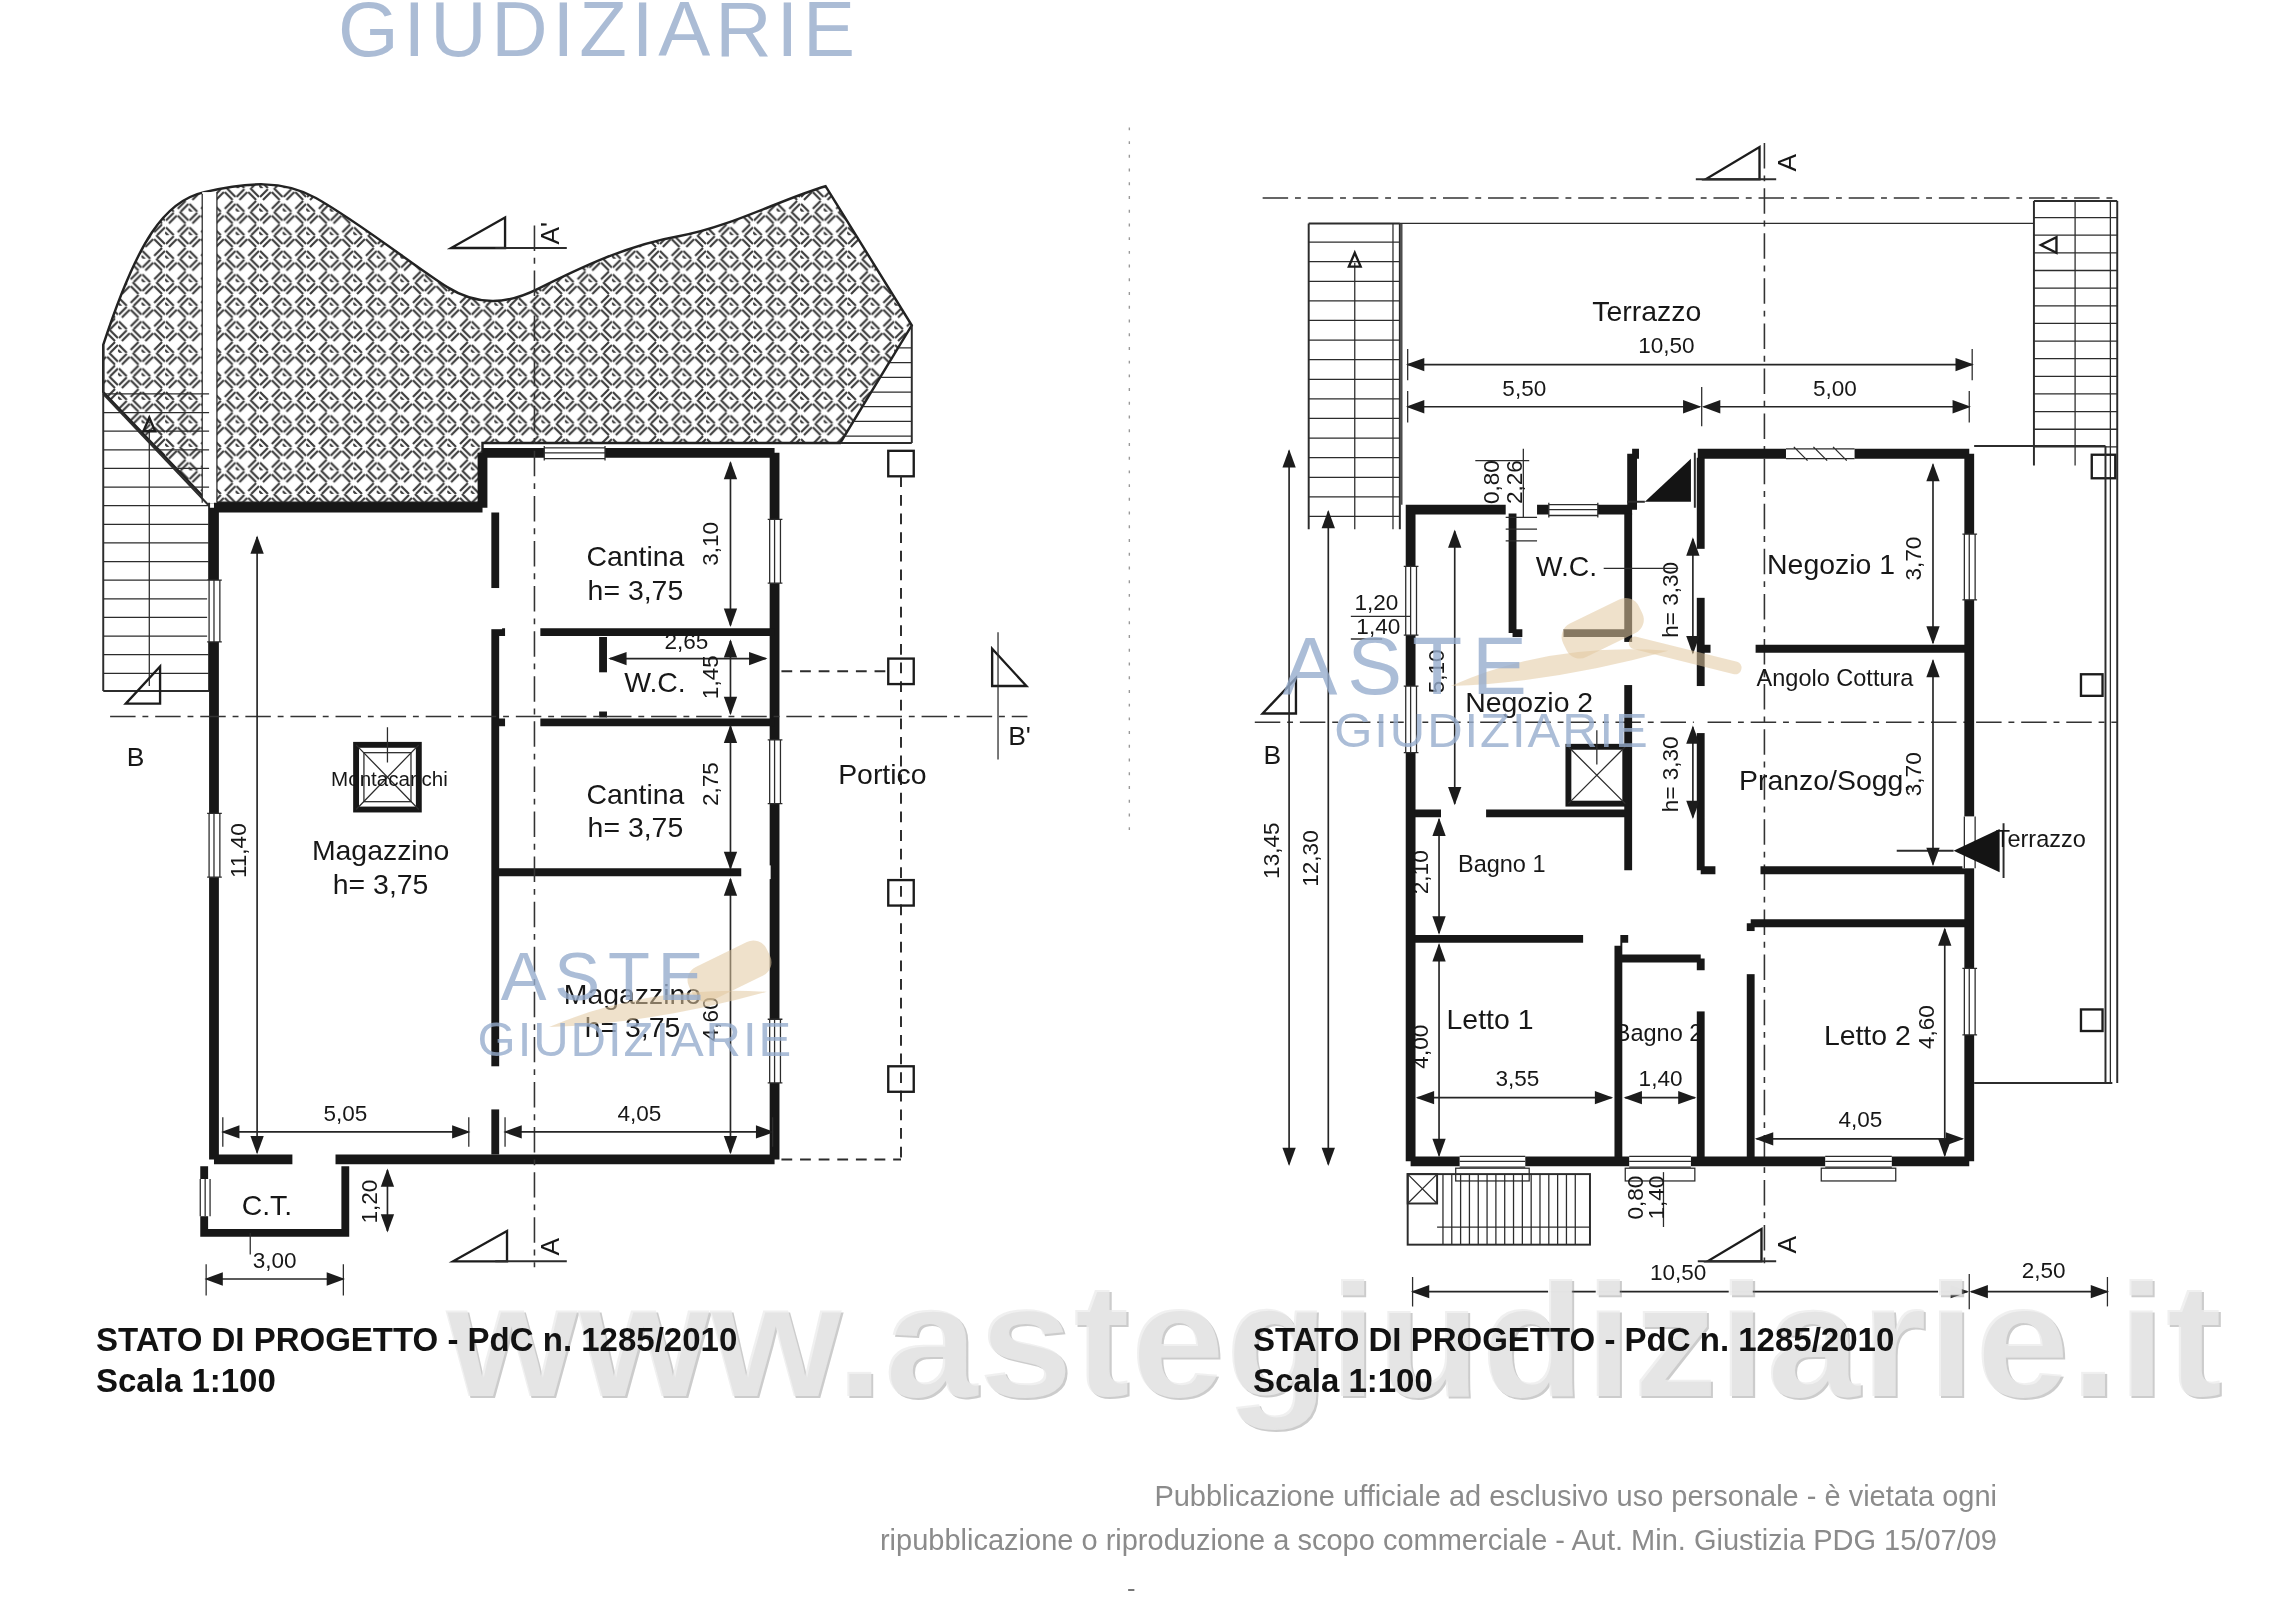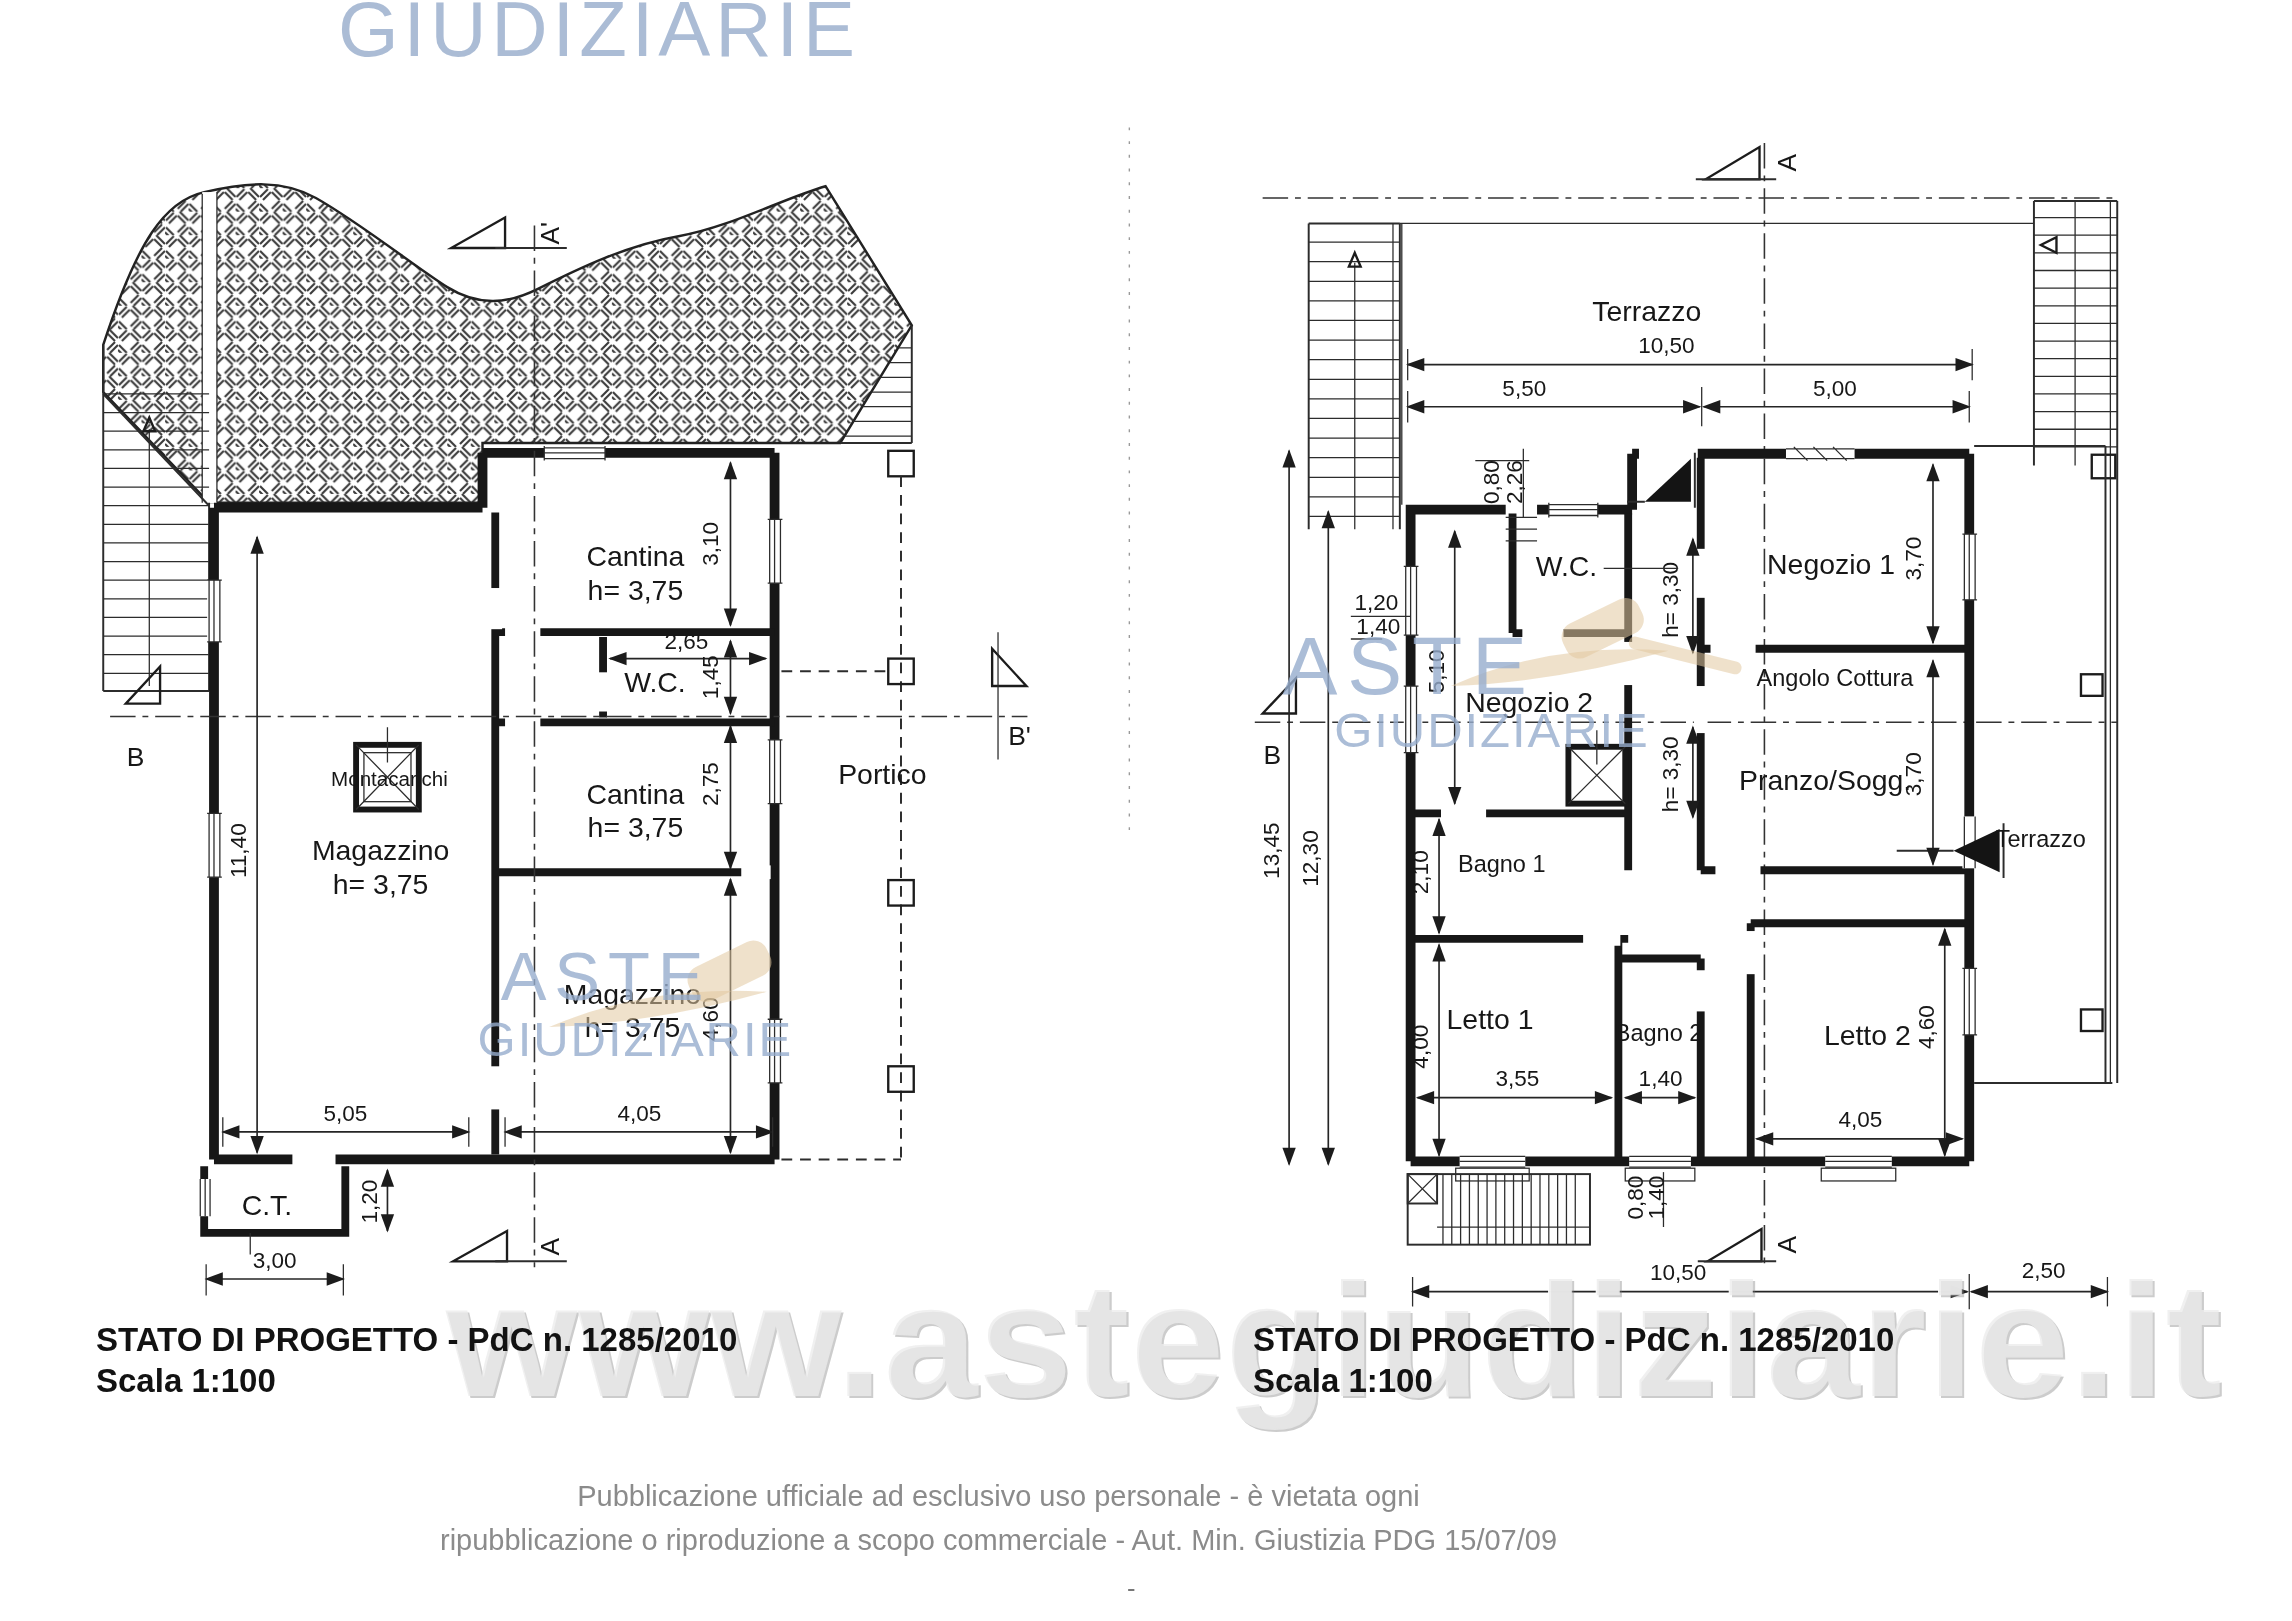--- a/index.html
+++ b/index.html
@@ -11,21 +11,21 @@
             color:rgba(156,176,206,.85);white-space:nowrap;}
   #wm-url{position:absolute;left:446px;top:1247px;font-size:162px;font-weight:bold;letter-spacing:1px;
           white-space:nowrap;color:rgba(236,236,236,.78);
           text-shadow:2px 2px 0 rgba(120,120,120,.38),-1px -1px 0 rgba(255,255,255,.95);
           transform:scaleX(1.04);transform-origin:left top;}
 
   
   .caption{position:absolute;top:1319px;width:892px;text-align:left;color:#121212;
            font-size:33px;font-weight:bold;line-height:41px;}
   #caption-left{left:96px;} #caption-right{left:1253px;}
-  #footer{position:absolute;left:0;top:1474px;width:1997px;text-align:center;color:#8b8b8b;
+  #footer{position:absolute;left:0;top:1474px;width:1997px;text-align:right;color:#8b8b8b;
           font-size:29px;line-height:44px;}
   #footer-mark{position:absolute;left:1127px;top:1574px;color:#777;font-size:25.5px;}
 
   
   svg text{font-family:"Liberation Sans",sans-serif;fill:#171717;}
   .rm {font-size:29px;text-anchor:middle;}
   .rm2{font-size:24px;text-anchor:middle;}
   .rms{font-size:21px;text-anchor:middle;}
   .dt {font-size:23px;text-anchor:middle;}
   .mk {font-size:27px;text-anchor:middle;}

